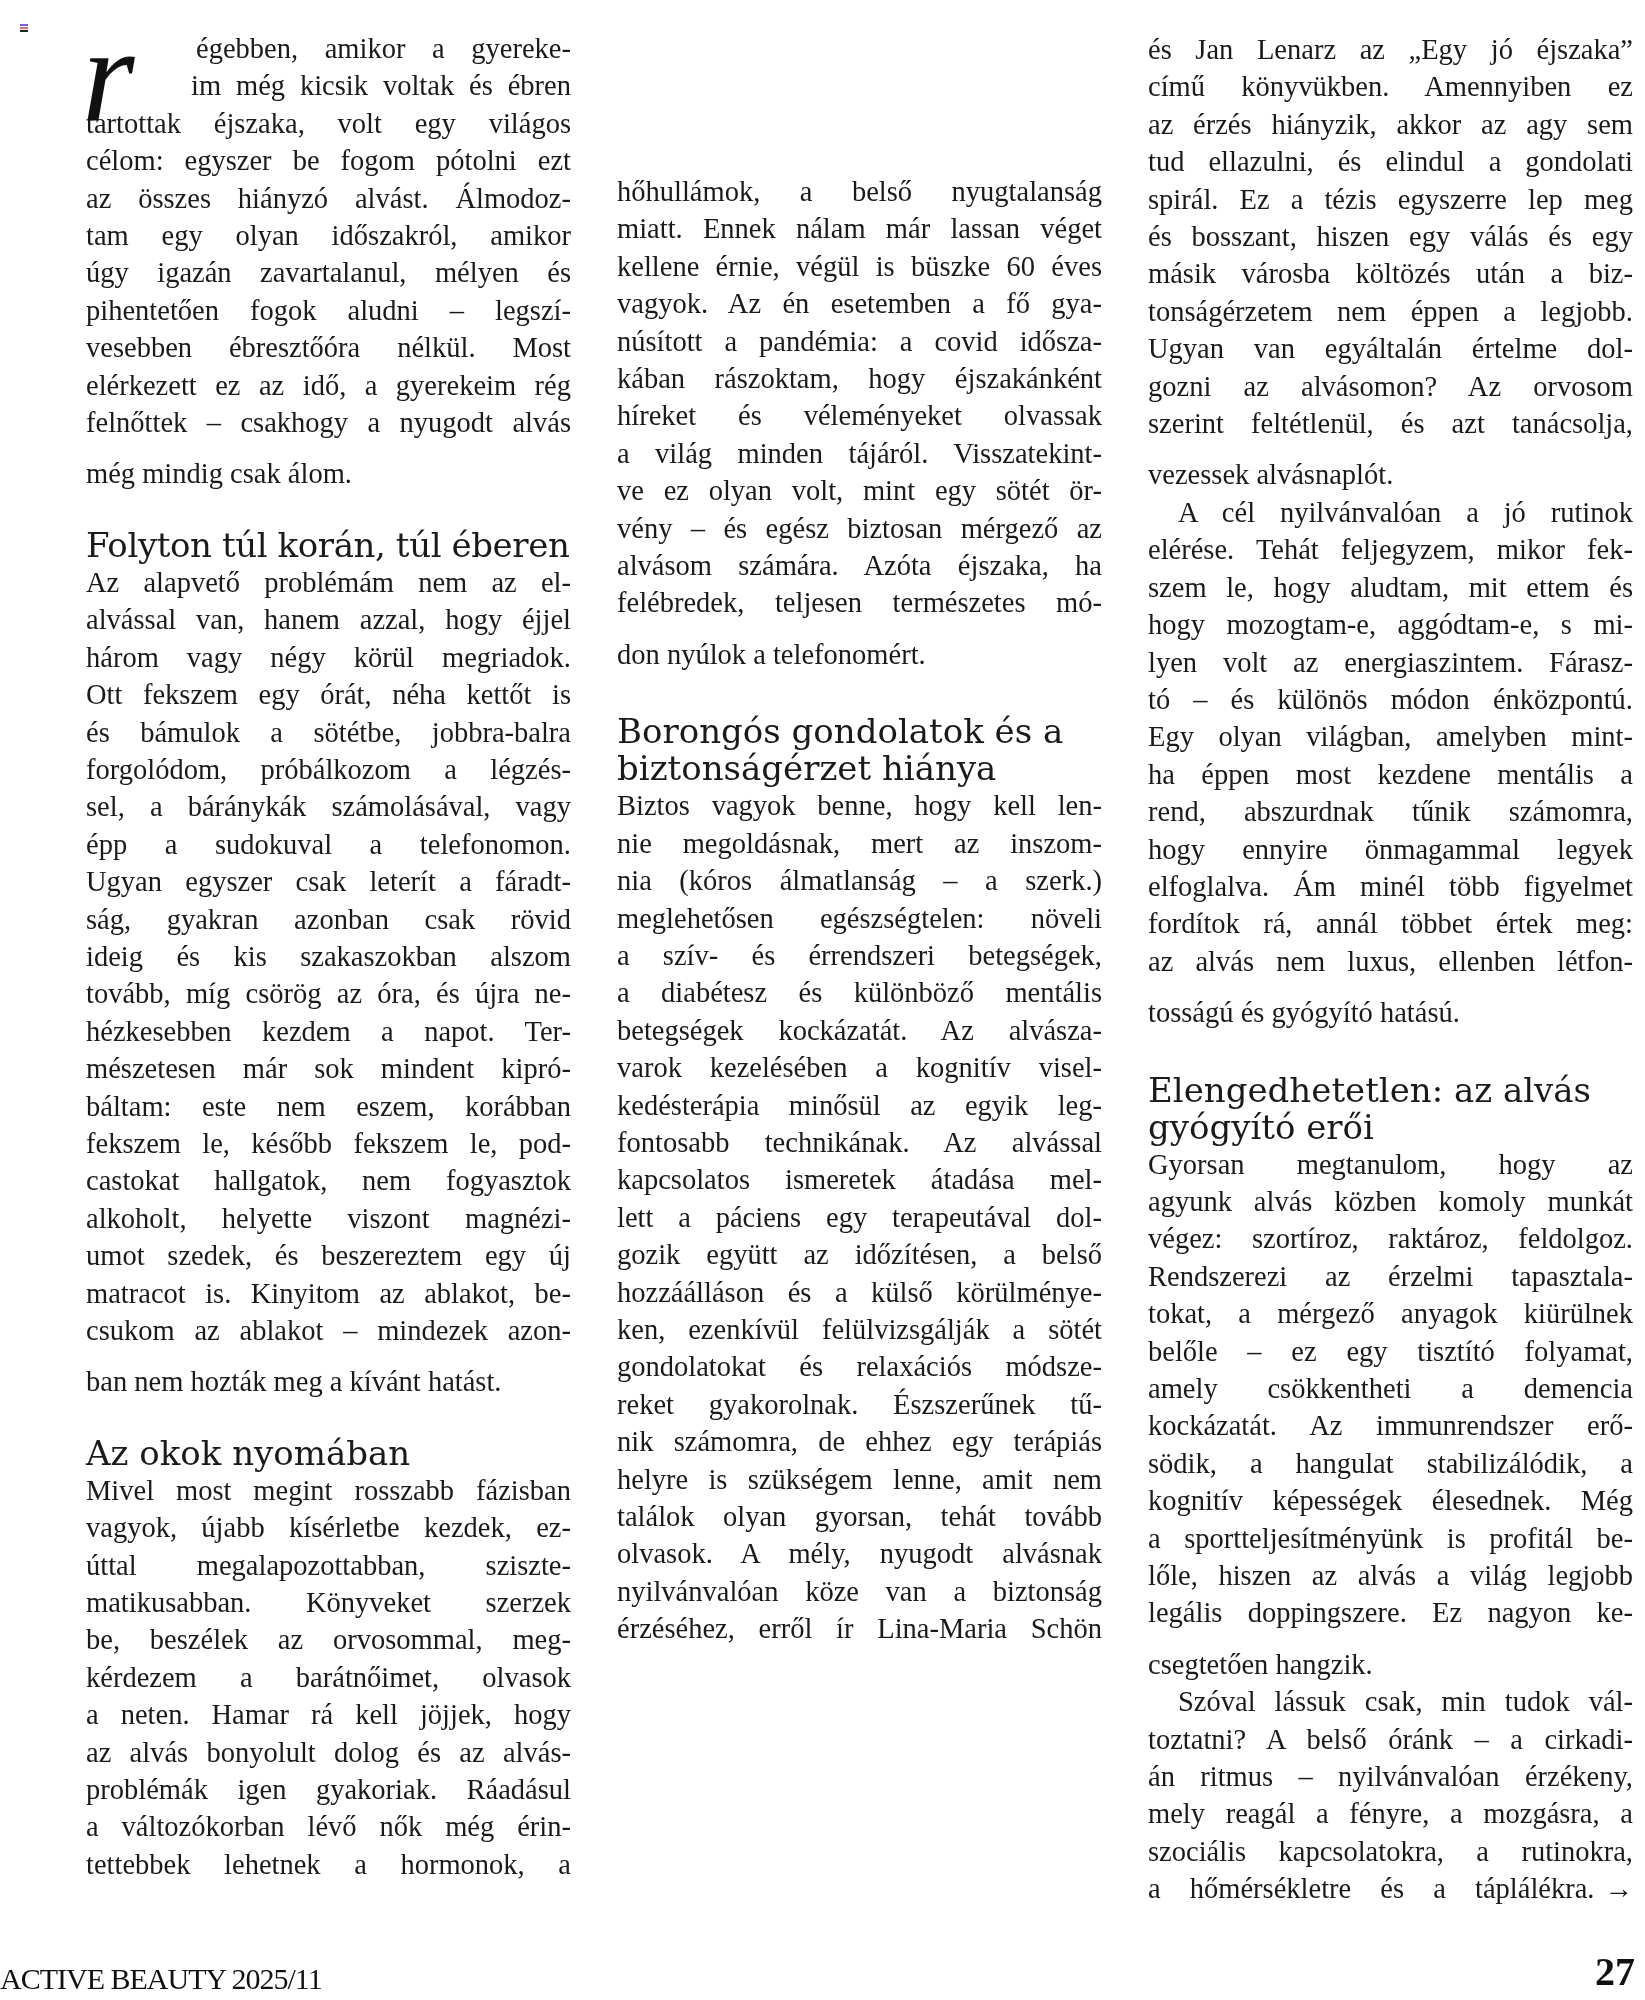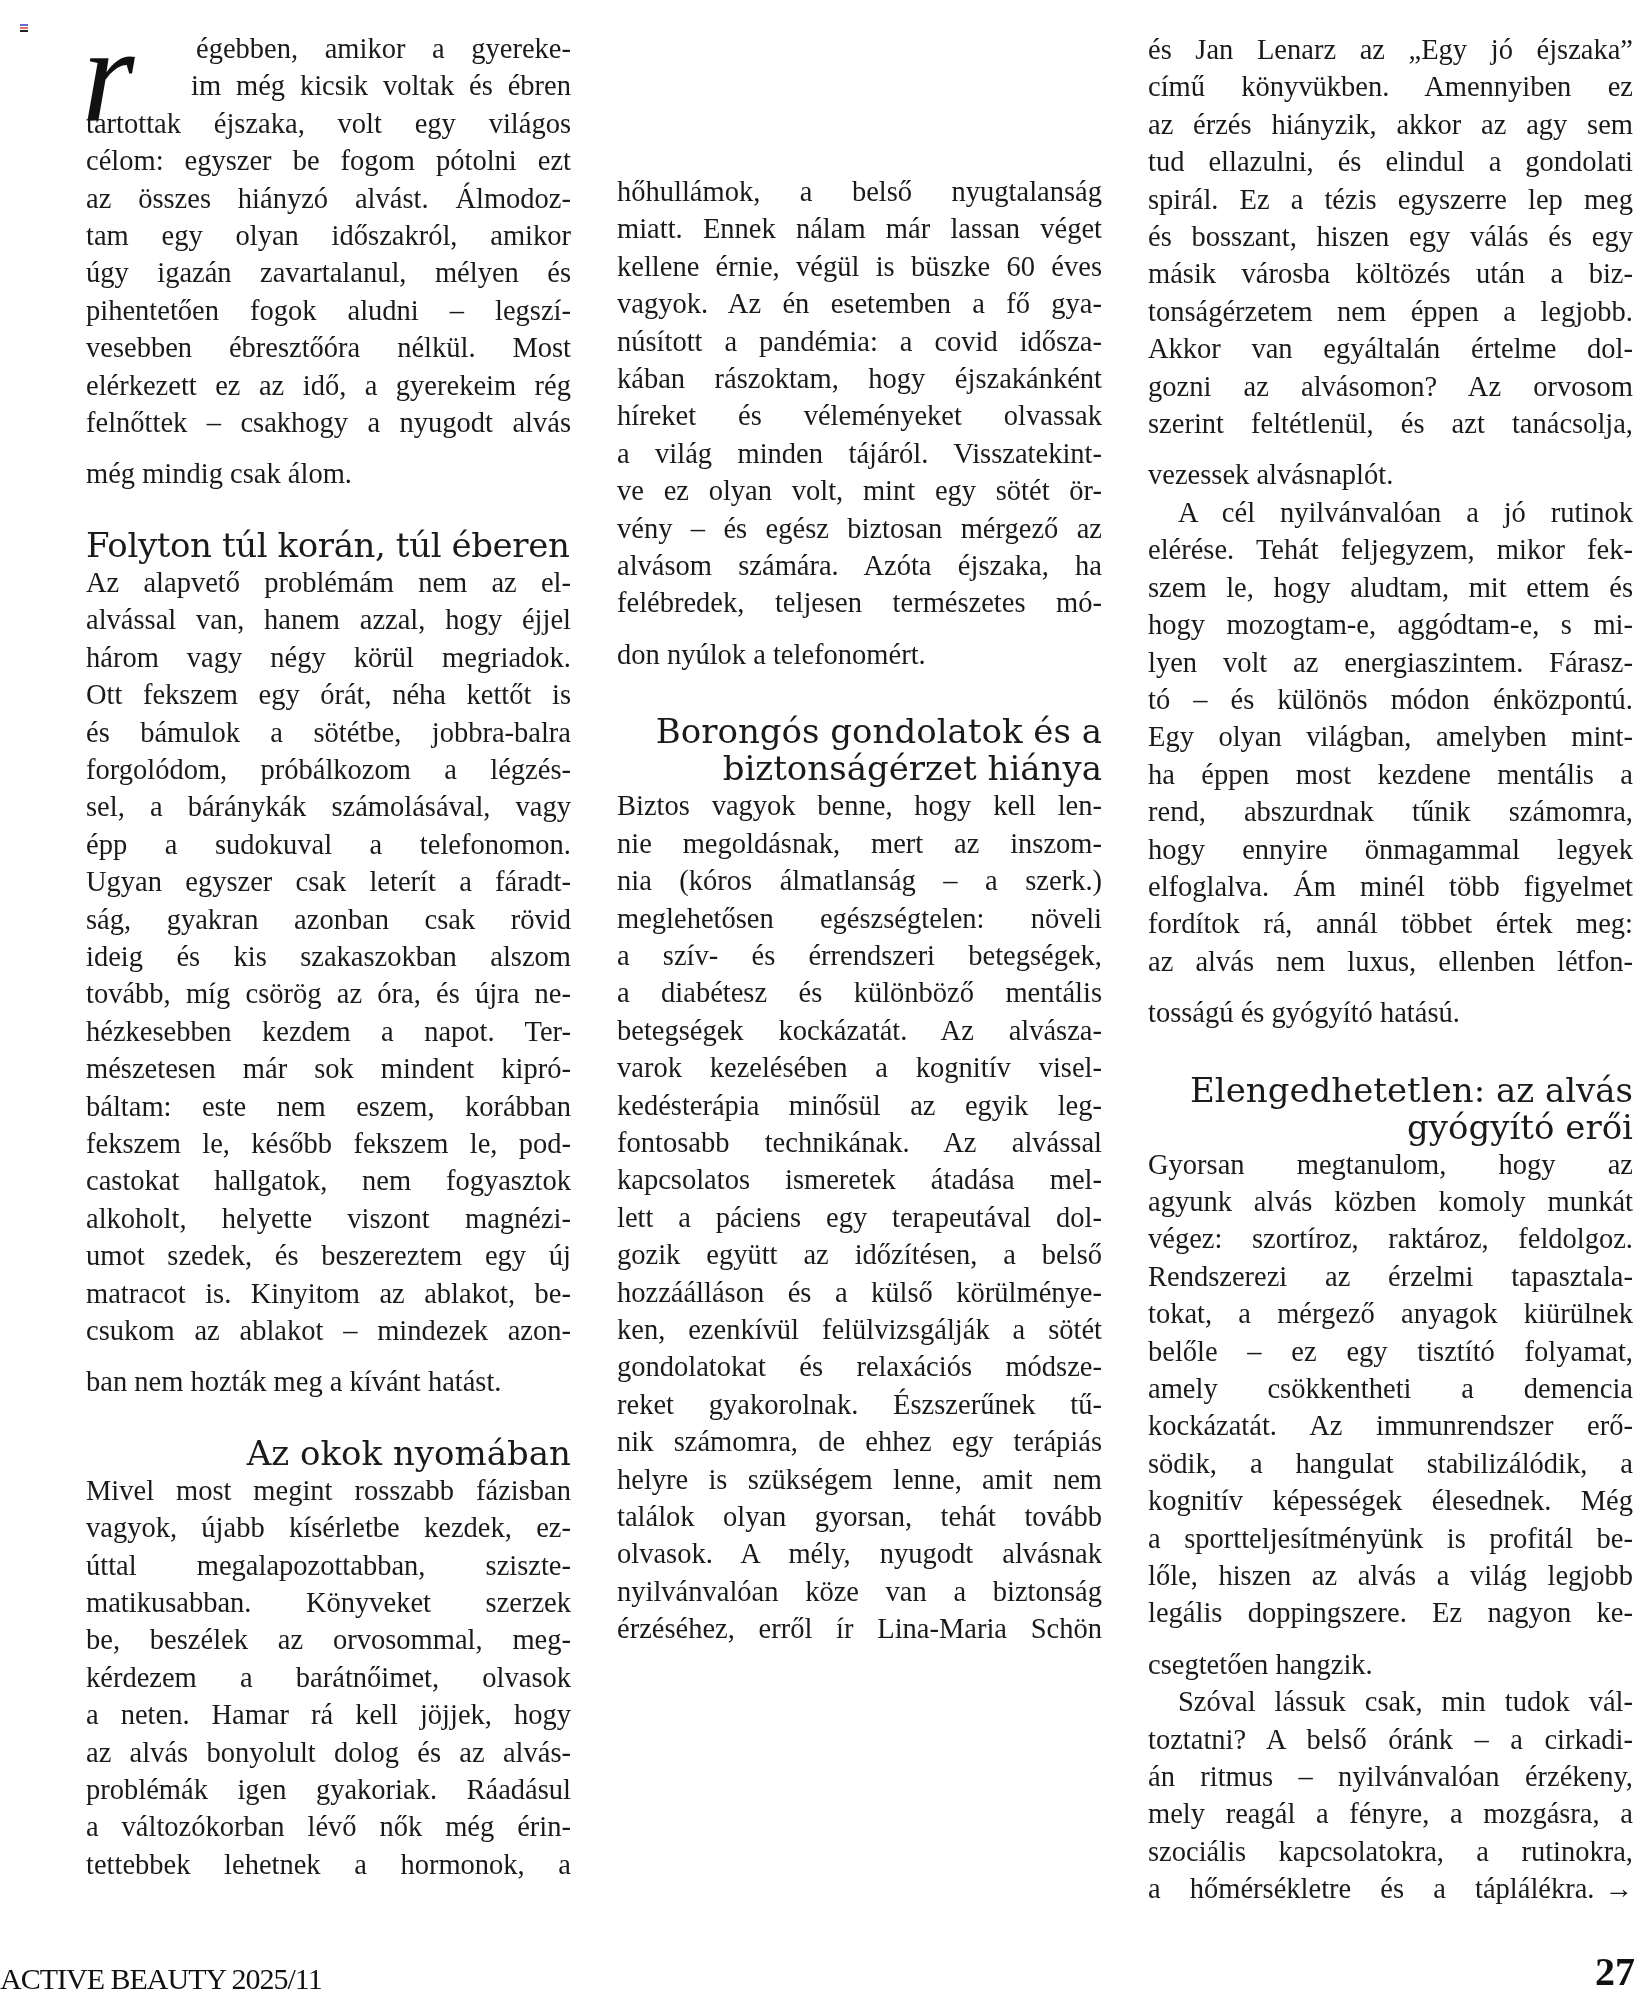--- a/index.html
+++ b/index.html
@@ -27,21 +27,21 @@
     position: absolute; left: -4px; top: -22px;
     font-family: "Liberation Serif", "DejaVu Serif", serif;
     font-style: italic; font-size: 135px; line-height: 1;
     color: #111;
   }
   .dc-line1 { padding-left: 110px; }
   .dc-line2 { padding-left: 105px; }
   .heading {
     font-family: "DejaVu Serif", "Liberation Serif", serif;
     font-size: 34px; line-height: 37px; color: #1a1a1a;
-    text-align: right; font-weight: normal; margin: 0;
+    text-align: left; font-weight: normal; margin: 0;
   }
   .heading.left { text-align: left; letter-spacing: -0.4px; }
   .gap-md { height: 34px; }
   .gap-lg { height: 40px; }
   .footer-left {
     position: absolute; left: 0px; top: 1962px;
     font-family: "Liberation Serif", "DejaVu Serif", serif;
     font-size: 30px; letter-spacing: -1px; color: #111;
   }
   .footer-right {
@@ -172,21 +172,21 @@
 <div class="col col3">
   <div>
       <span class="line">és Jan Lenarz az „Egy jó éjszaka”</span>
       <span class="line">című könyvükben. Amennyiben ez</span>
       <span class="line">az érzés hiányzik, akkor az agy sem</span>
       <span class="line">tud ellazulni, és elindul a gondolati</span>
       <span class="line">spirál. Ez a tézis egyszerre lep meg</span>
       <span class="line">és bosszant, hiszen egy válás és egy</span>
       <span class="line">másik városba költözés után a biz-</span>
       <span class="line">tonságérzetem nem éppen a legjobb.</span>
-      <span class="line">Akkor van egyáltalán értelme dol-</span>
+      <span class="line">Ugyan van egyáltalán értelme dol-</span>
       <span class="line">gozni az alvásomon? Az orvosom</span>
       <span class="line">szerint feltétlenül, és azt tanácsolja,</span>
       <span class="line last">vezessek alvásnaplót.</span>
     </div>
   <div>
       <span class="line" style="padding-left: 30px;">A cél nyilvánvalóan a jó rutinok</span>
       <span class="line">elérése. Tehát feljegyzem, mikor fek-</span>
       <span class="line">szem le, hogy aludtam, mit ettem és</span>
       <span class="line">hogy mozogtam-e, aggódtam-e, s mi-</span>
       <span class="line">lyen volt az energiaszintem. Fárasz-</span>

